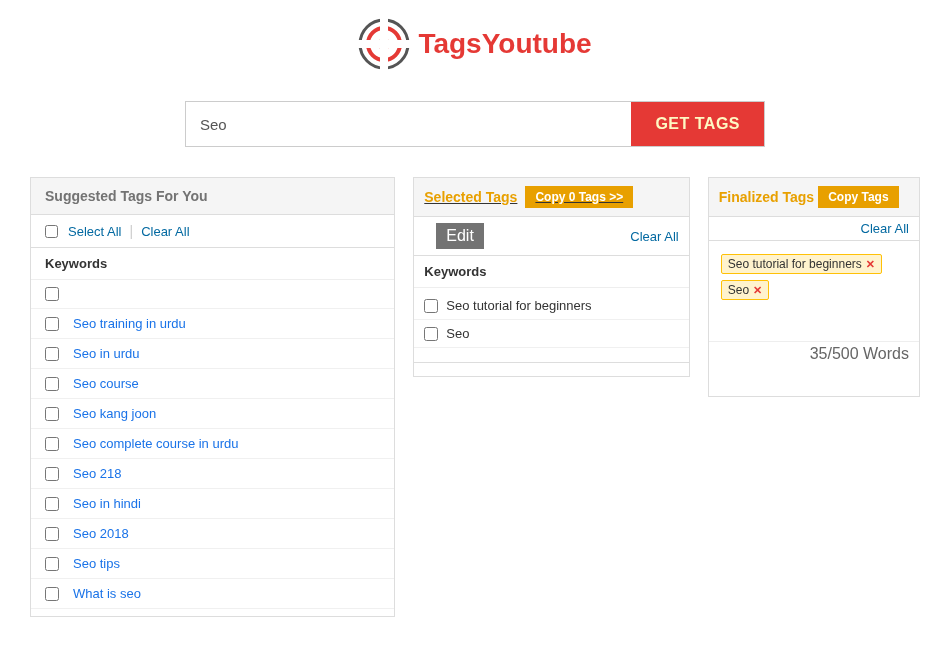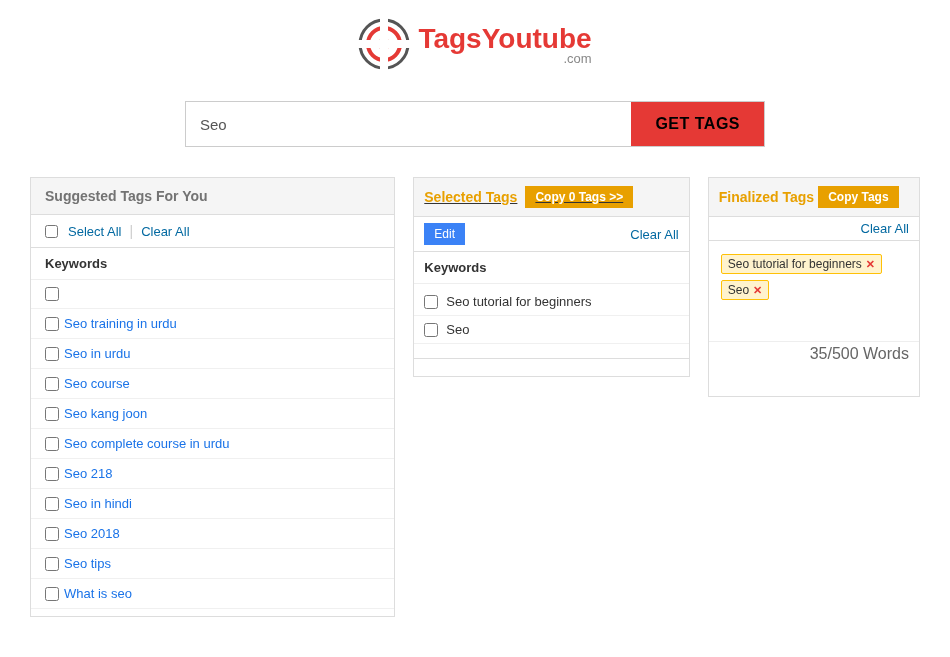--- a/index.html
+++ b/index.html
@@ -10,49 +10,49 @@
     .logo-wrap { display: inline-flex; align-items: center; gap: 8px; }
     .logo-icon { width: 52px; height: 52px; position: relative; }
     .logo-text { font-size: 28px; font-weight: bold; color: #333; letter-spacing: 0; }
     .logo-text span { color: #e53935; }
     .logo-com { font-size: 13px; color: #888; display: block; text-align: right; margin-top: -4px; }
 
     
     .search-section { display: flex; justify-content: center; padding: 18px 0 30px; }
     .search-wrap { display: flex; width: 580px; border: 1px solid #ccc; }
     .search-input { flex: 1; padding: 10px 14px; border: none; outline: none; font-size: 15px; color: #555; }
-    .get-tags-btn { background: #e53935; color: #000000; border: none; padding: 13px 24px; font-size: 16px; font-weight: bold; cursor: pointer; letter-spacing: 0.5px; }
+    .get-tags-btn { background: #e53935; color: #fef9c3; border: none; padding: 13px 24px; font-size: 16px; font-weight: bold; cursor: pointer; letter-spacing: 0.5px; }
 
     
     .columns { display: flex; gap: 0; padding: 0 30px; align-items: flex-start; }
 
     
     .panel { border: 1px solid #ddd; background: #fff; }
 
     
     .suggested-panel { width: 370px; min-height: 440px; }
     .suggested-header { background: #f5f5f5; padding: 10px 14px; border-bottom: 1px solid #ddd; }
     .suggested-title { color: #737373; font-weight: bold; font-size: 14px; }
     .suggested-controls { display: flex; gap: 8px; padding: 8px 14px; border-bottom: 1px solid #ddd; align-items: center; }
     .suggested-controls input[type="checkbox"] { margin-right: 2px; }
     .link-btn { color: #0369a1; cursor: pointer; background: none; border: none; font-size: 13px; text-decoration: none; }
     .sep { color: #ccc; }
     .keywords-header { padding: 8px 14px; font-weight: bold; font-size: 13px; border-bottom: 1px solid #eee; }
     .keywords-list { max-height: 340px; overflow-y: auto; position: relative; }
-    .keyword-item { display: flex; align-items: center; padding: 7px 14px; border-bottom: 1px solid #f0f0f0; gap: 5px; }
+    .keyword-item { display: flex; align-items: center; padding: 7px 14px; border-bottom: 1px solid #f0f0f0; gap: 14px; }
     .keyword-item input[type="checkbox"] { width: 14px; height: 14px; }
     .keyword-item label { color: #1a73e8; font-size: 13px; cursor: pointer; }
     .keyword-item.empty { min-height: 28px; }
 
     
     .selected-panel { width: 280px; min-height: 200px; margin: 0 18px; }
     .selected-header { background: #f5f5f5; padding: 8px 10px; border-bottom: 1px solid #ddd; display: flex; align-items: center; gap: 8px; flex-wrap: wrap; text-decoration: underline; }
     .selected-title { color: #e8a000; font-weight: bold; font-size: 14px; }
     .copy-btn { background: #e8a000; color: #fff; border: none; padding: 4px 10px; font-size: 12px; cursor: pointer; font-weight: bold; }
-    .edit-btn { background: #3b82f6; color: #fff; border: none; padding: 4px 10px; font-size: 12px; cursor: pointer; }
+    .edit-btn { background: #737373; color: #fff; border: none; padding: 4px 10px; font-size: 16px; cursor: pointer; margin-left: 12px; }
     .selected-keywords-header { padding: 8px 10px; font-weight: bold; font-size: 13px; border-bottom: 1px solid #eee; }
     .selected-items { padding: 4px 0; }
     .selected-item { display: flex; align-items: center; padding: 6px 10px; gap: 8px; border-bottom: 1px solid #f0f0f0; }
     .selected-item input[type="checkbox"] { width: 14px; height: 14px; }
     .selected-item label { font-size: 13px; color: #333; }
     .selected-divider { height: 1px; background: #ddd; margin: 10px 0; }
 
     
     .finalized-panel { width: 215px; min-height: 220px; }
     .finalized-header { background: #f5f5f5; padding: 8px 10px; border-bottom: 1px solid #ddd; display: flex; align-items: center; gap: 4px; }
@@ -73,21 +73,20 @@
       <circle cx="26" cy="26" r="24" fill="#fff" stroke="#555" stroke-width="3"></circle>
       <circle cx="26" cy="26" r="16" fill="none" stroke="#e53935" stroke-width="4"></circle>
       <circle cx="26" cy="26" r="6" fill="#e53935"></circle>
       <rect x="0" y="22" width="52" height="8" fill="#fff"></rect>
       <rect x="22" y="0" width="8" height="52" fill="#fff"></rect>
     </svg>
     <div>
       <div class="logo-text">
         <span>TagsYoutube</span>
       </div>
-      <span class="logo-com">.com</span>
     </div>
   </div>
 </div>
 
 <div class="search-section">
   <div class="search-wrap">
     <input class="search-input" type="text" value="Seo" style="">
     <button class="get-tags-btn">GET TAGS</button>
   </div>
 </div>

